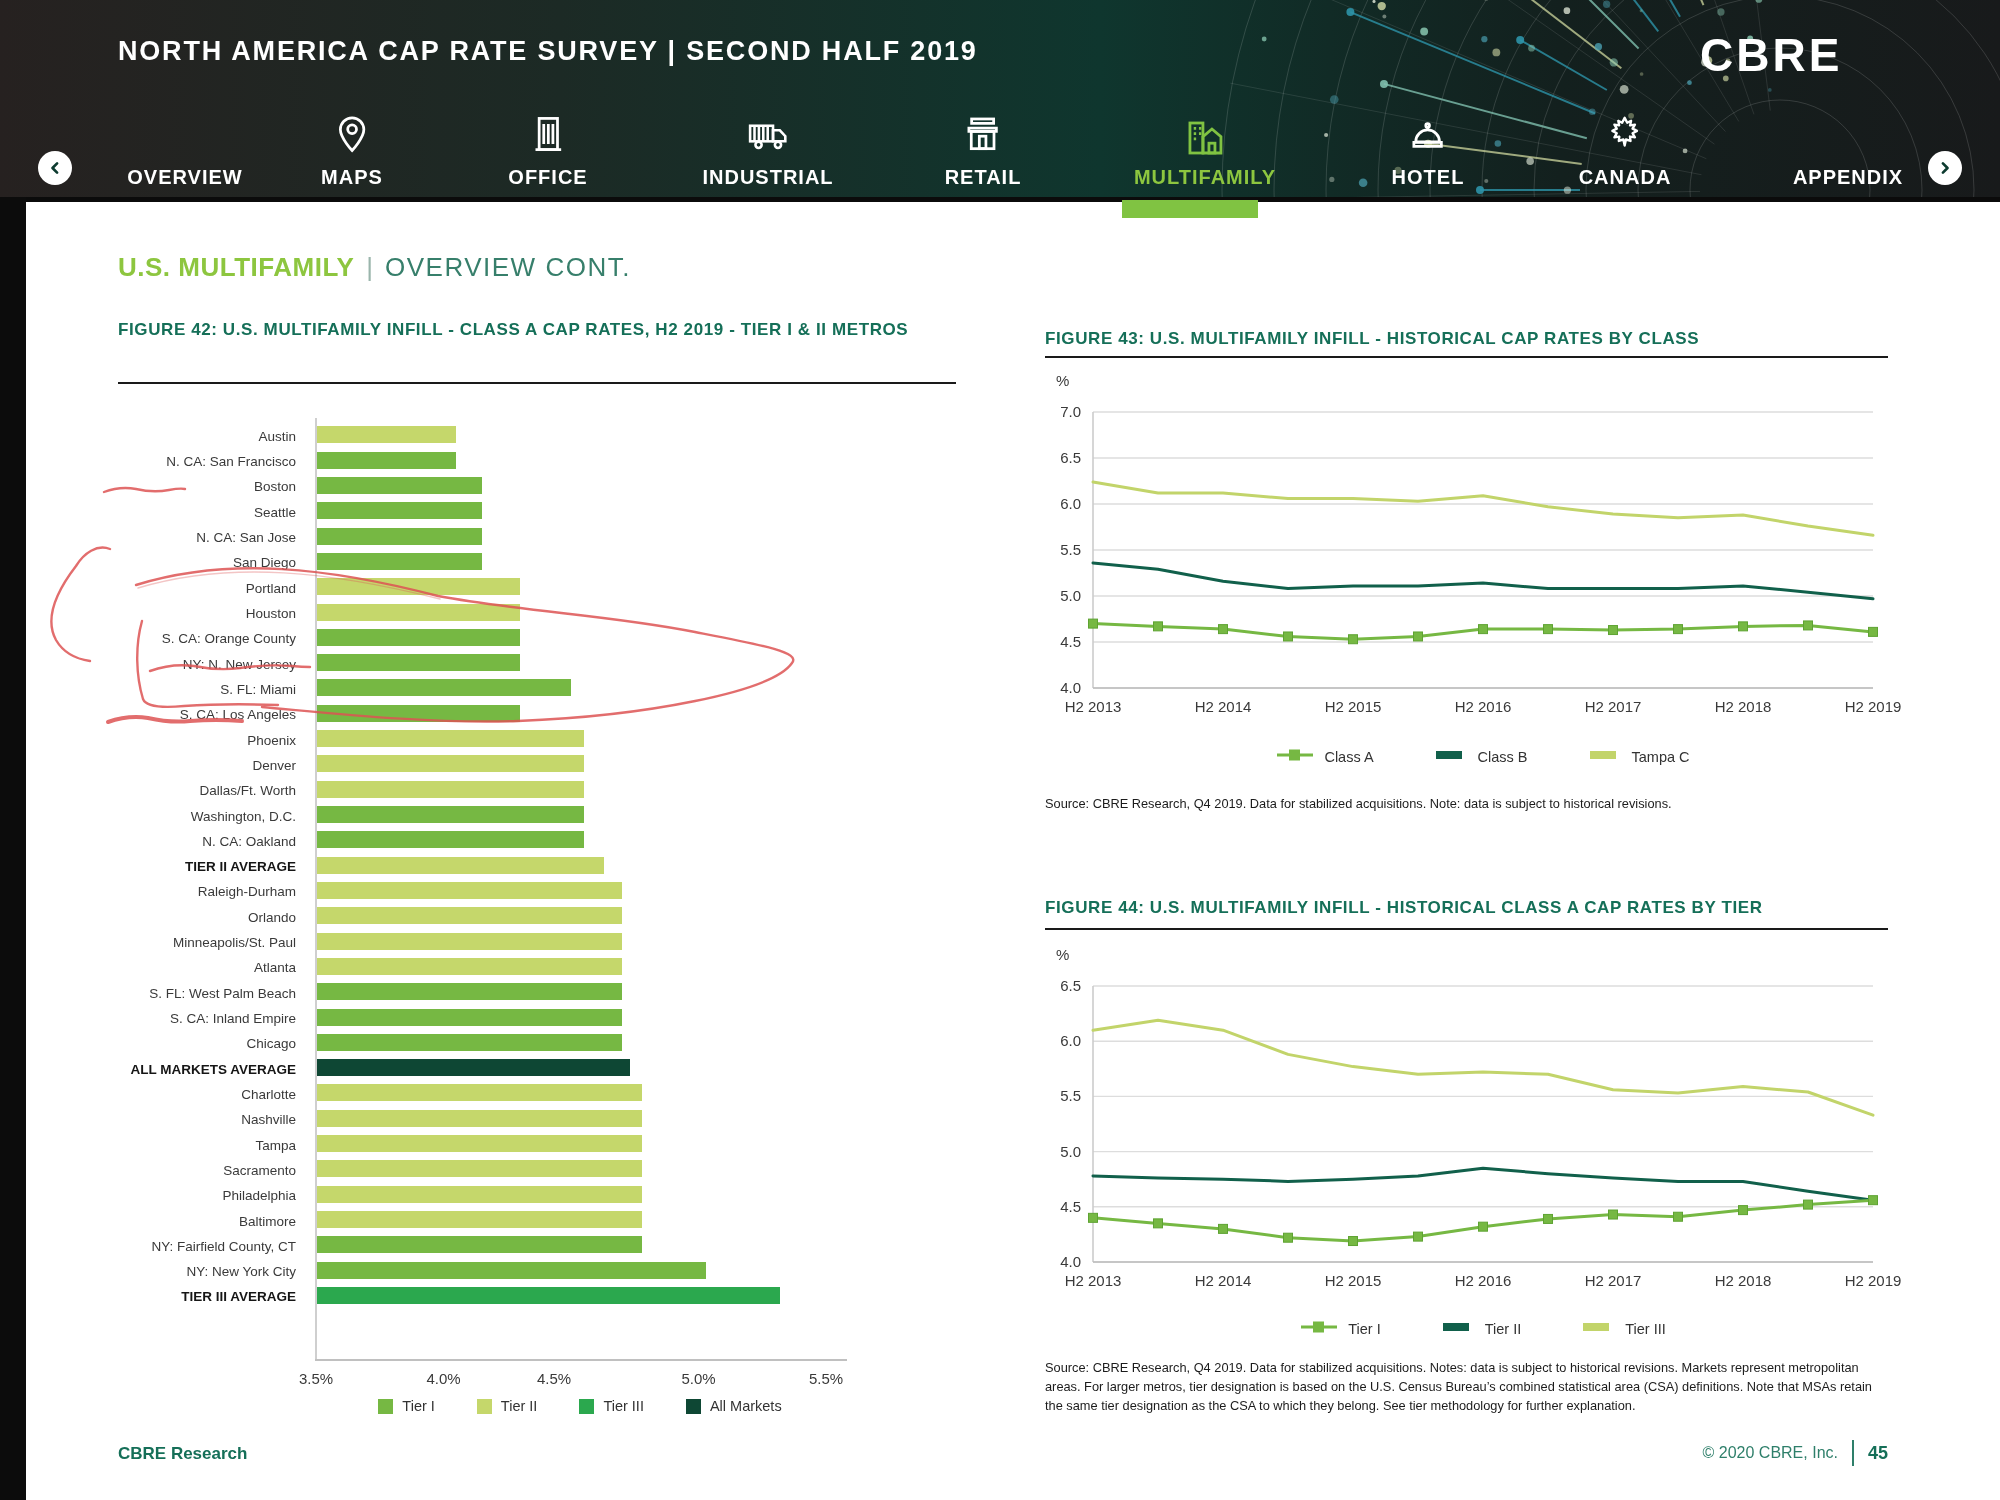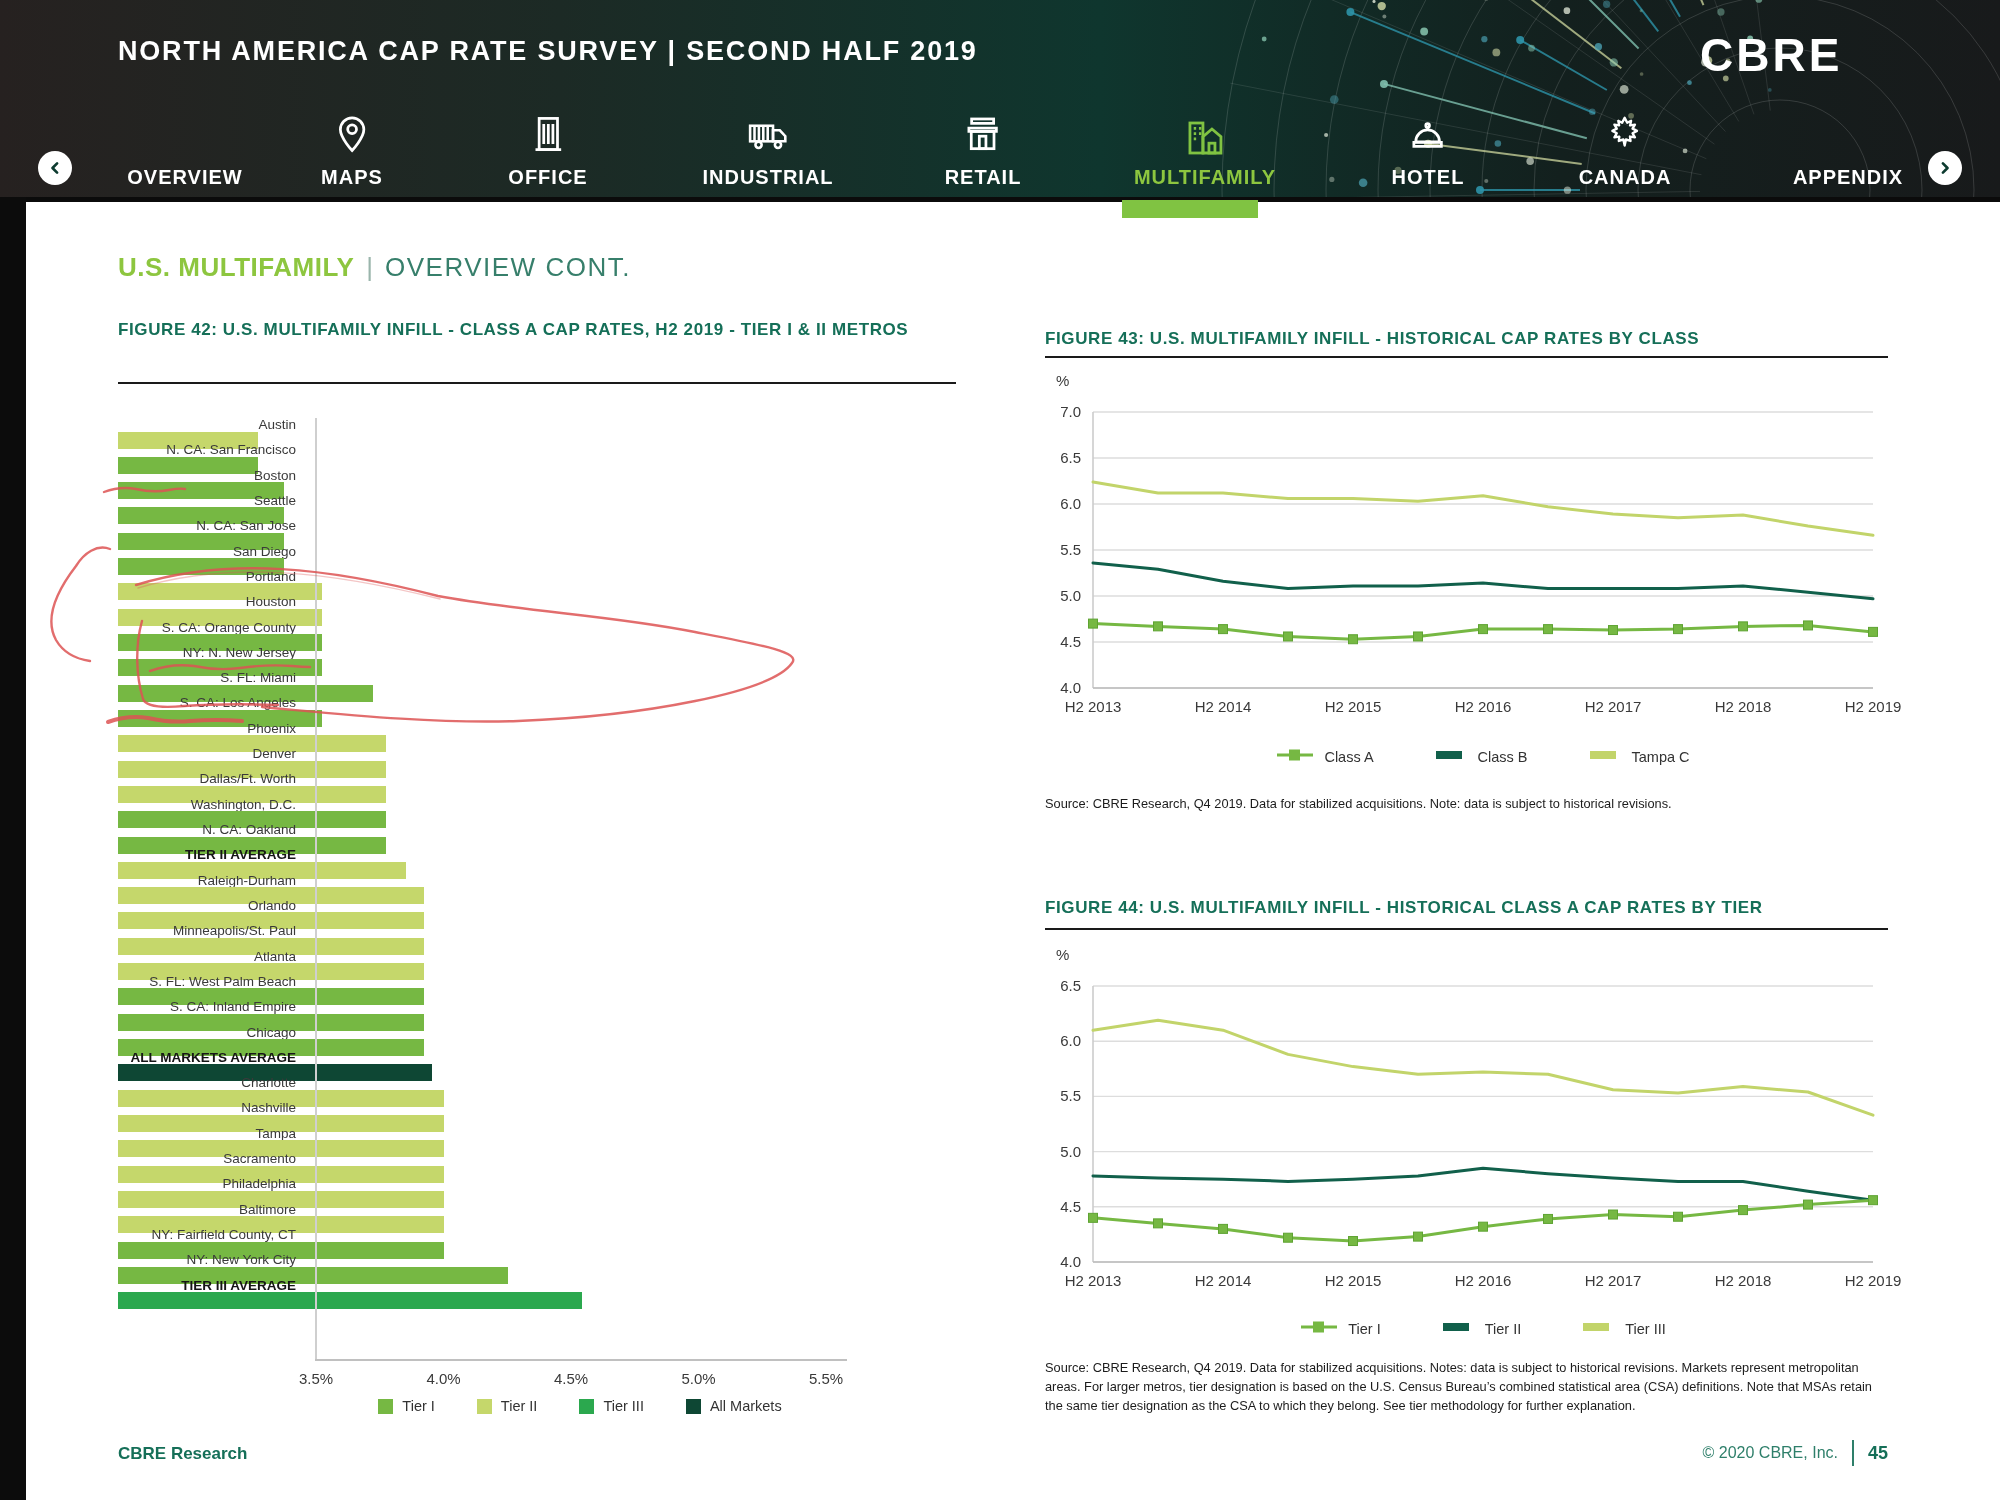--- a/index.html
+++ b/index.html
@@ -25,21 +25,21 @@
   #left-edge-strip{position:absolute;left:0;top:197px;width:26px;height:1303px;background:#0c0c0c;}
   
   #page-heading{position:absolute;left:118px;top:252px;font-size:26px;white-space:nowrap;}
   #page-heading .primary{color:#8dc63f;font-weight:bold;letter-spacing:.5px;}
   #page-heading .sep{color:#9ab5ac;font-weight:300;padding:0 12px;}
   #page-heading .secondary{color:#377f6b;letter-spacing:1.5px;}
   .fig-title{position:absolute;color:#156f58;font-size:17px;font-weight:bold;letter-spacing:.6px;line-height:23px;}
   .rule{position:absolute;height:2px;background:#1a1a1a;}
   
   #bars{position:absolute;left:118px;top:418px;width:838px;}
-  .brow{height:25.32px;display:flex;align-items:flex-start;flex-direction:column;}
+  .brow{height:25.32px;display:flex;align-items:flex-end;}
   .brow .blabel{width:178px;flex:none;text-align:right;padding-right:20px;font-size:13.5px;color:#3a3a3a;line-height:1;}
   .brow.bold .blabel{font-weight:bold;color:#161616;}
   .brow .bar{height:17px;flex:none;}
   .vaxis{position:absolute;left:315px;top:418px;width:2px;height:941px;background:#cfcfcf;}
   .haxis{position:absolute;left:315px;top:1359px;width:532px;height:2px;background:#c0c0c0;}
   .xtick42{position:absolute;top:1370px;transform:translateX(-50%);font-size:15px;color:#3a3a3a;}
   .legend{position:absolute;display:flex;align-items:center;justify-content:center;}
   #legend42{left:300px;top:1398px;width:560px;gap:42px;}
   .legend .li{display:flex;align-items:center;gap:9px;font-size:14.5px;color:#333;}
   .sw{width:15px;height:15px;flex:none;}
@@ -485,21 +485,21 @@
       <div class="brow bold">
         <div class="blabel">TIER III AVERAGE</div>
         <div class="bar" style="width: 464.1px; background: rgb(43, 168, 78);"></div>
       </div>
     </div>
   <div class="vaxis"></div>
   <div class="haxis"></div>
   <div id="xticks42">
       <span class="xtick42" style="left: 316px;">3.5%</span>
       <span class="xtick42" style="left: 443.5px;">4.0%</span>
-      <span class="xtick42" style="left: 571px;">4.5%</span>
+      <span class="xtick42" style="left: 554px;">4.5%</span>
       <span class="xtick42" style="left: 698.5px;">5.0%</span>
       <span class="xtick42" style="left: 826px;">5.5%</span>
     </div>
   <div class="legend" id="legend42">
       <span class="li">
         <span class="sw" style="background: rgb(118, 184, 67);"></span>
         <span>Tier I</span>
       </span>
       <span class="li">
         <span class="sw" style="background: rgb(197, 215, 107);"></span>

